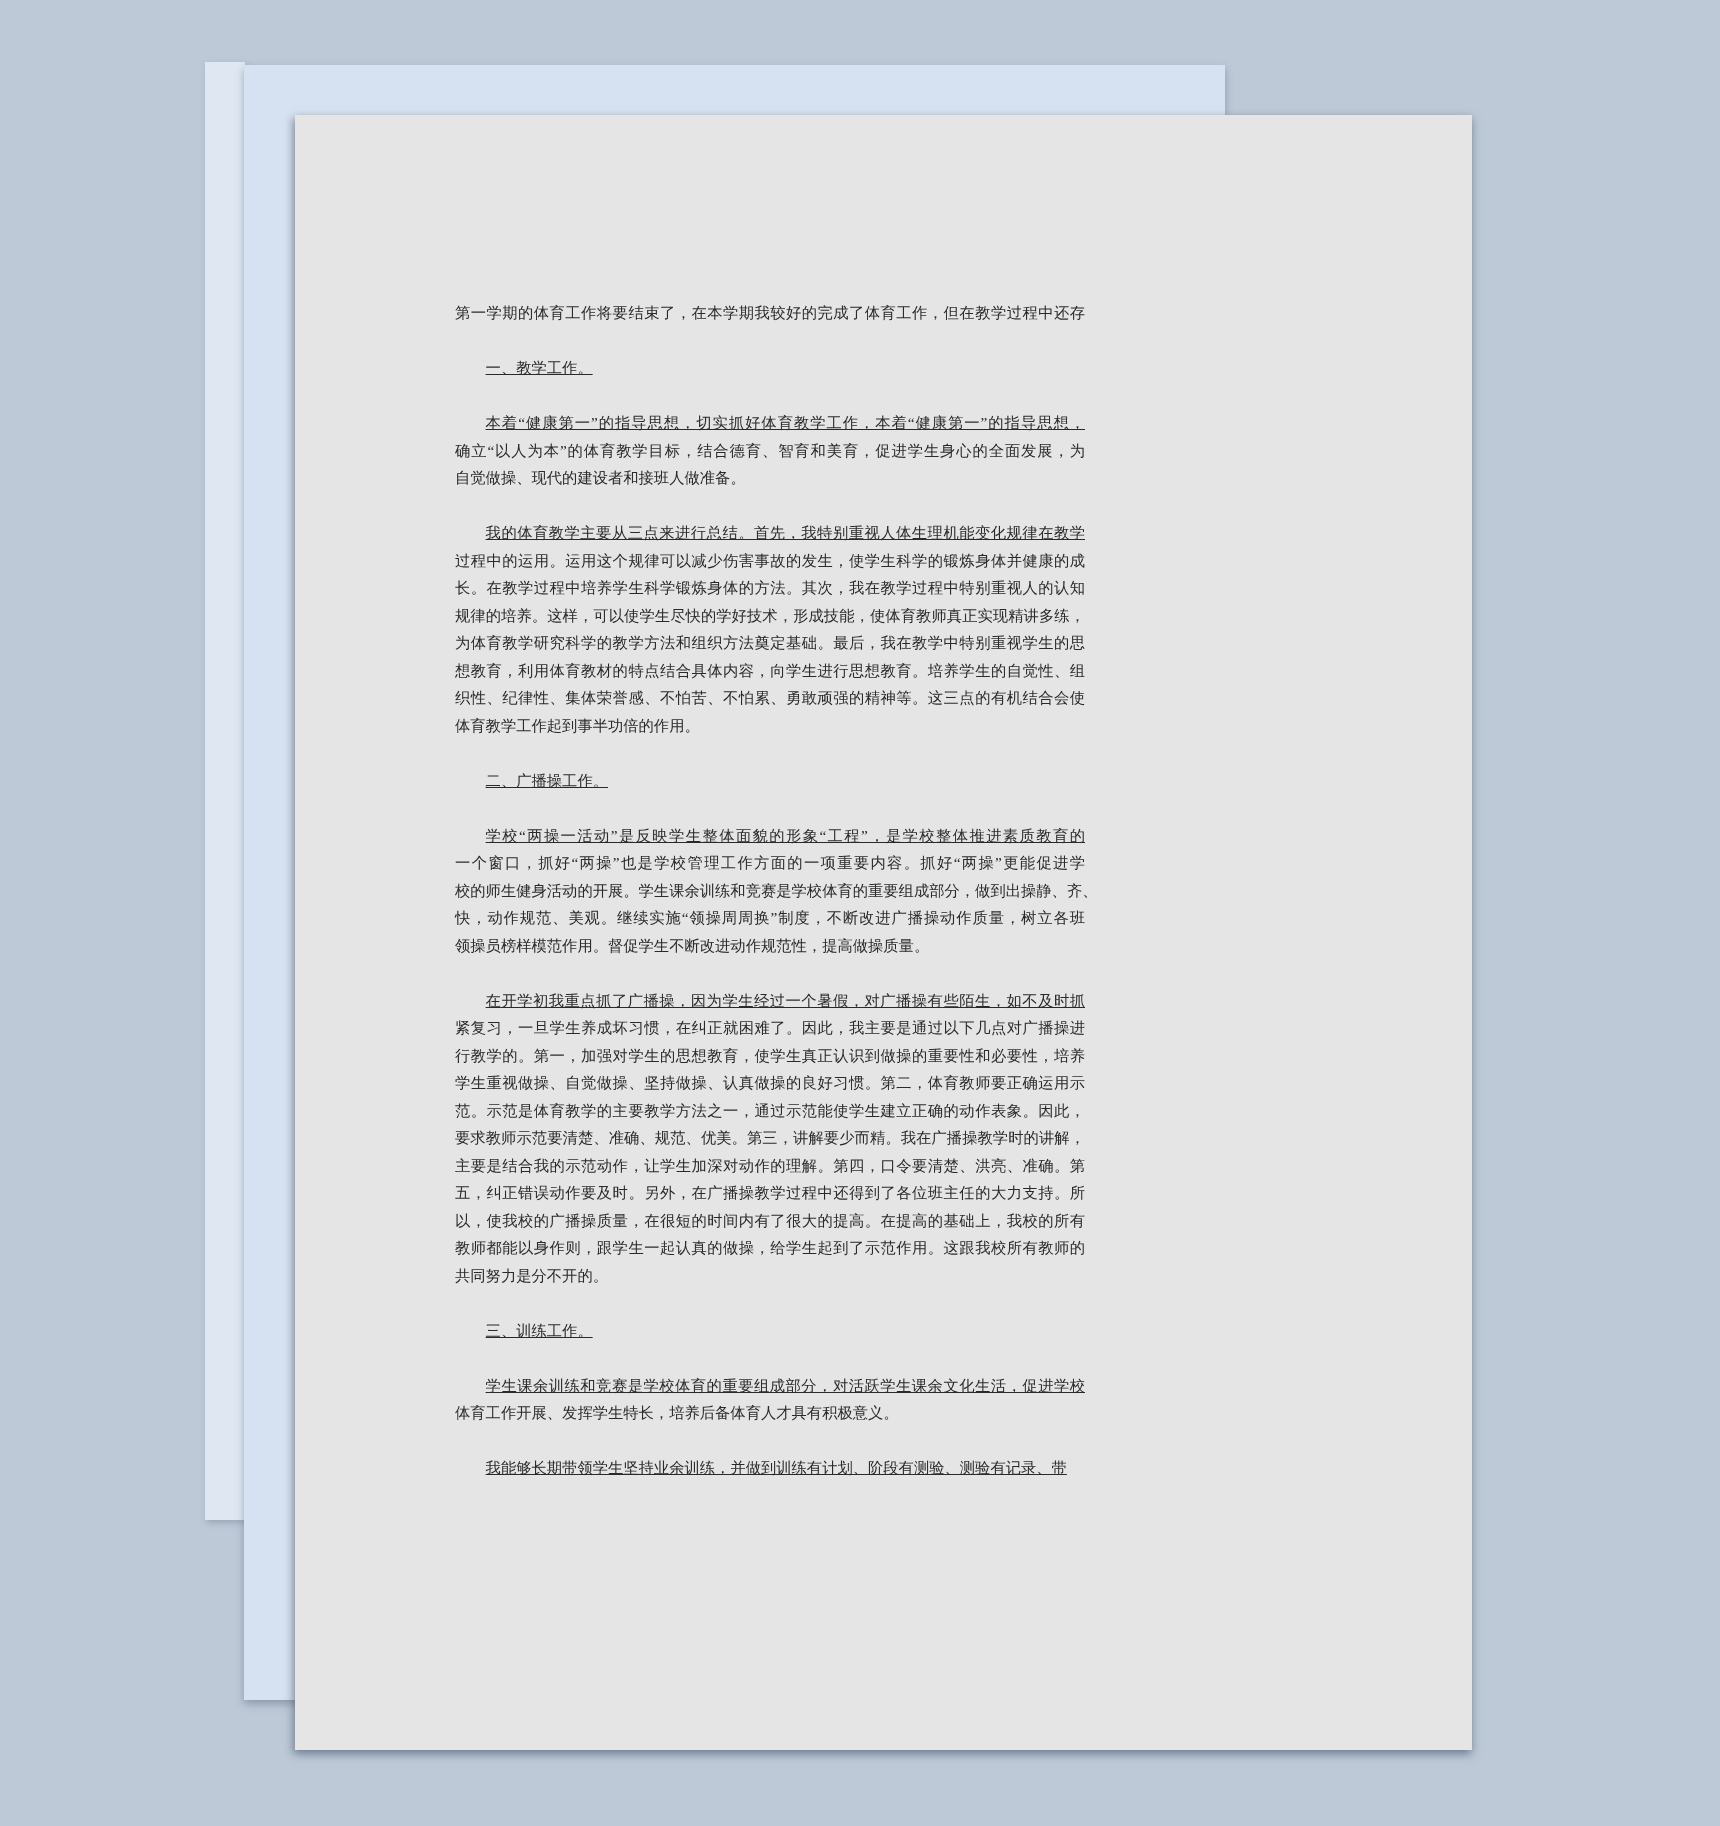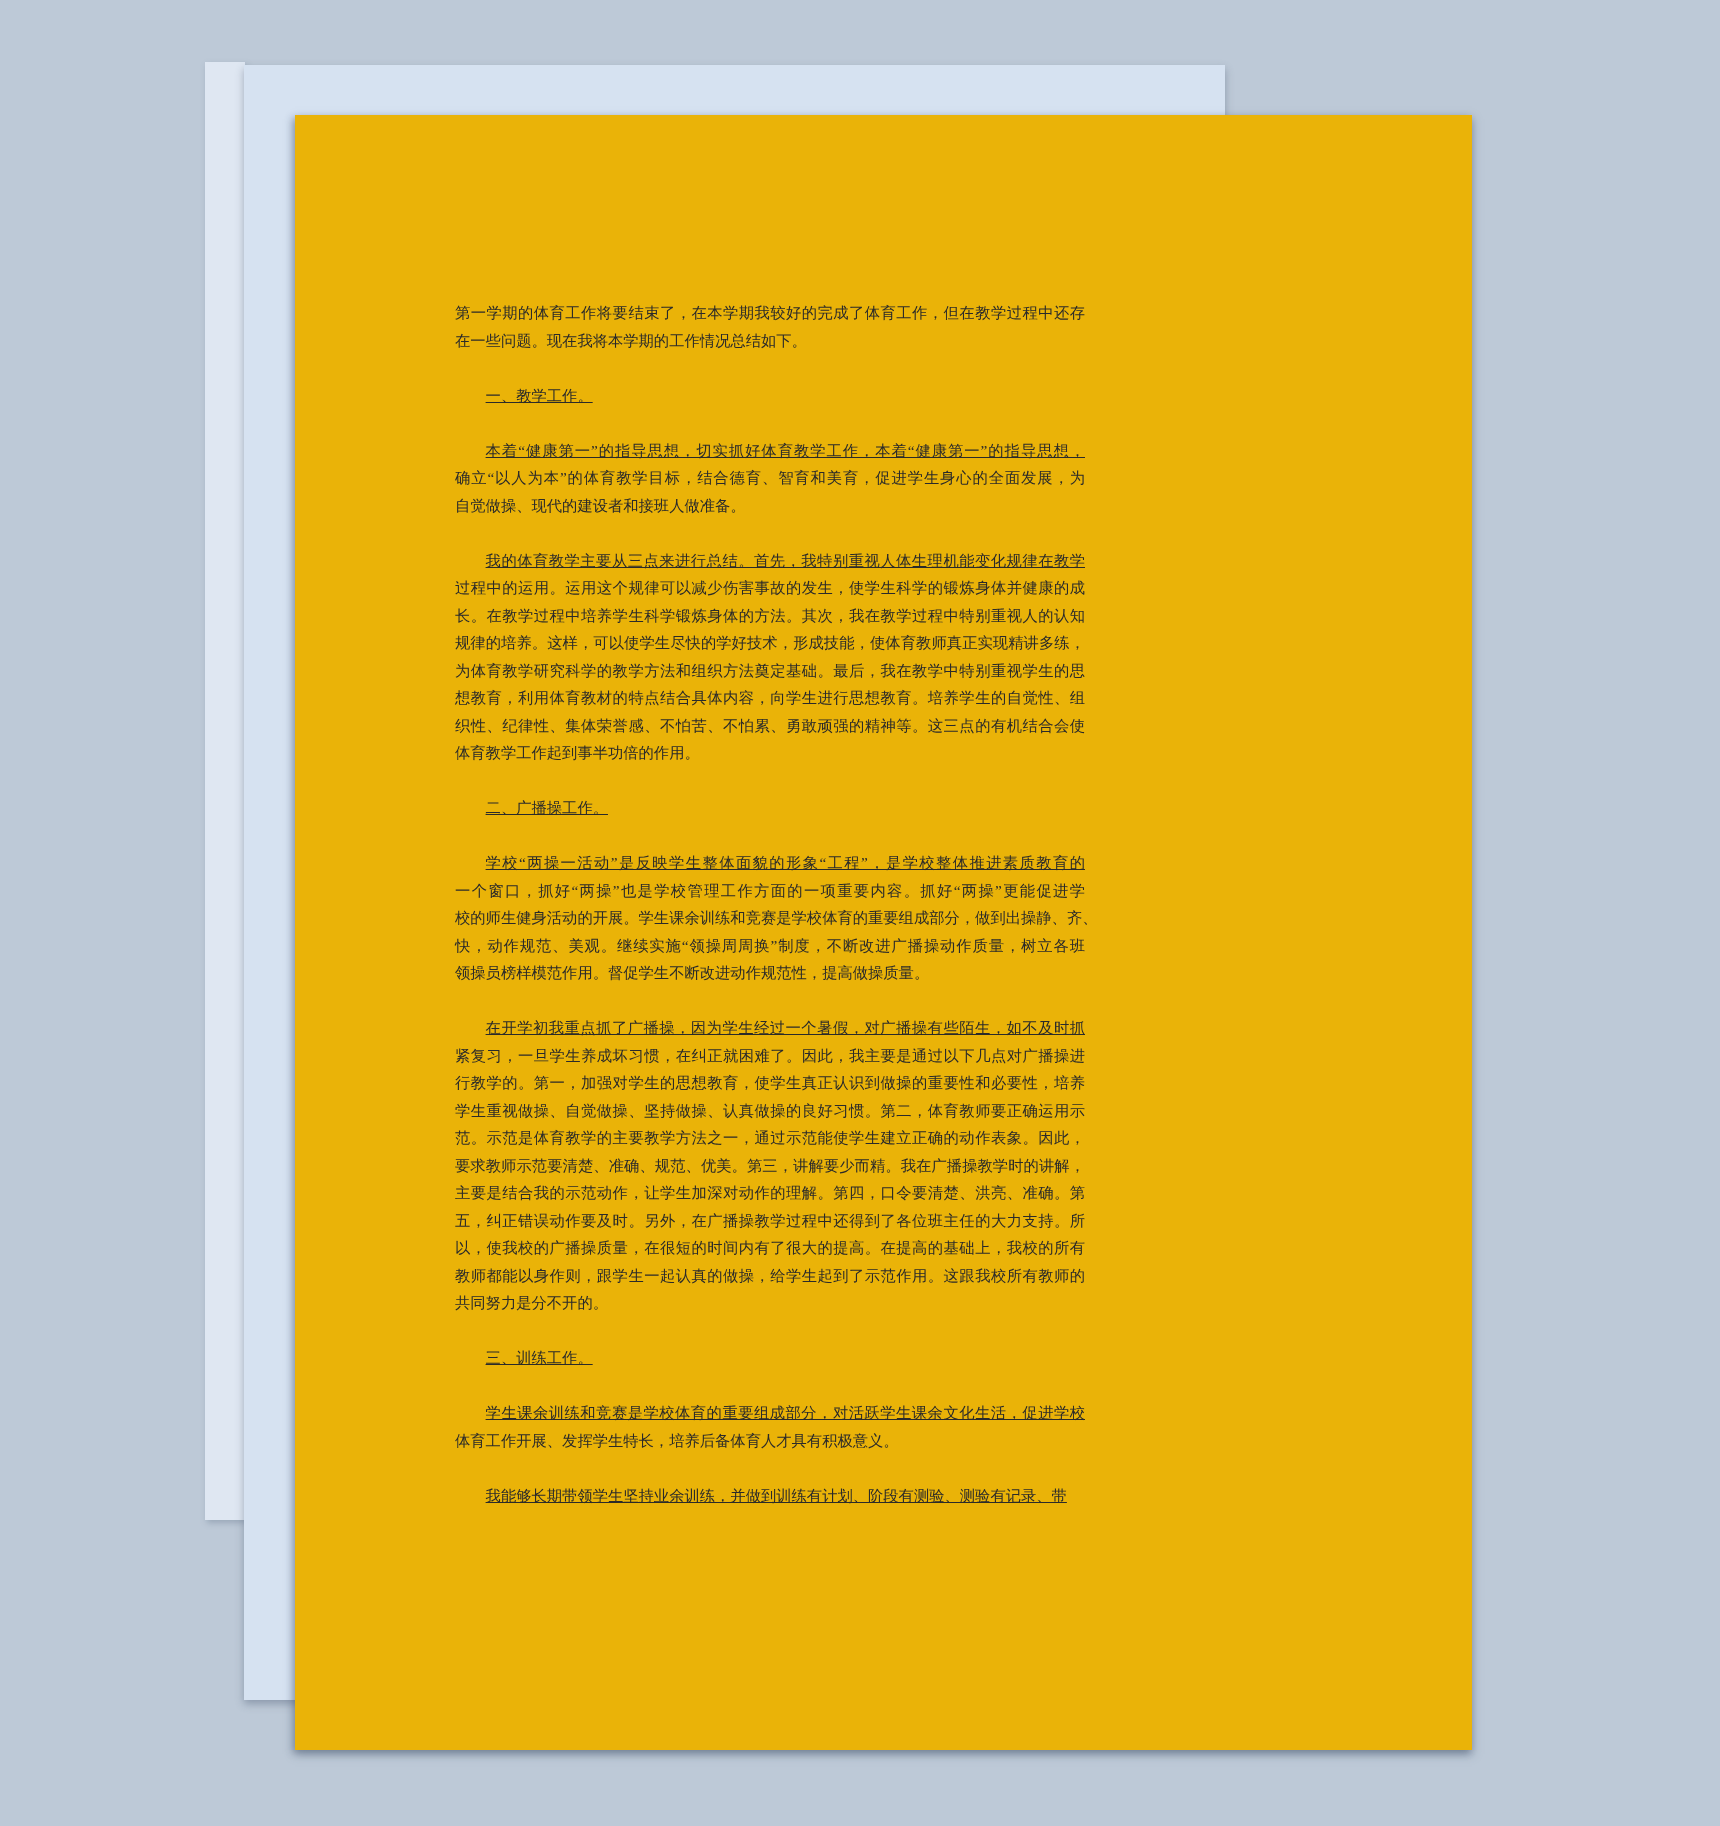--- a/index.html
+++ b/index.html
@@ -37,21 +37,21 @@
     height: 1635px;
     background: #d6e2f1;
     box-shadow: 0 4px 8px rgba(80,95,120,0.45);
     z-index: 2;
   }
   .sheet-page {
     left: 295px;
     top: 115px;
     width: 1177px;
     height: 1635px;
-    background: #eab308;
+    background: #e5e5e5;
     box-shadow: -3px 3px 7px rgba(80,95,120,0.30), 0 4px 9px rgba(70,85,110,0.50);
     z-index: 3;
   }
   .doc-text {
     position: absolute;
     left: 160px;
     top: 184px;
     width: 630px;
     font-size: 15.3px;
     line-height: 27.5px;
@@ -80,21 +80,20 @@
 </head>
 <body>
 
 <div class="stage">
   <div class="sheet sheet-strip"></div>
   <div class="sheet sheet-middle"></div>
   <div class="sheet sheet-page">
     <div class="doc-text">
         <div class="block p">
           <div class="line">第一学期的体育工作将要结束了，在本学期我较好的完成了体育工作，但在教学过程中还存</div>
-          <div class="line last">在一些问题。现在我将本学期的工作情况总结如下。</div>
         </div>
         <div class="block h">
           <div class="line first last">一、教学工作。</div>
         </div>
         <div class="block p">
           <div class="line first">本着“健康第一”的指导思想，切实抓好体育教学工作，本着“健康第一”的指导思想，</div>
           <div class="line">确立“以人为本”的体育教学目标，结合德育、智育和美育，促进学生身心的全面发展，为</div>
           <div class="line last">自觉做操、现代的建设者和接班人做准备。</div>
         </div>
         <div class="block p">

